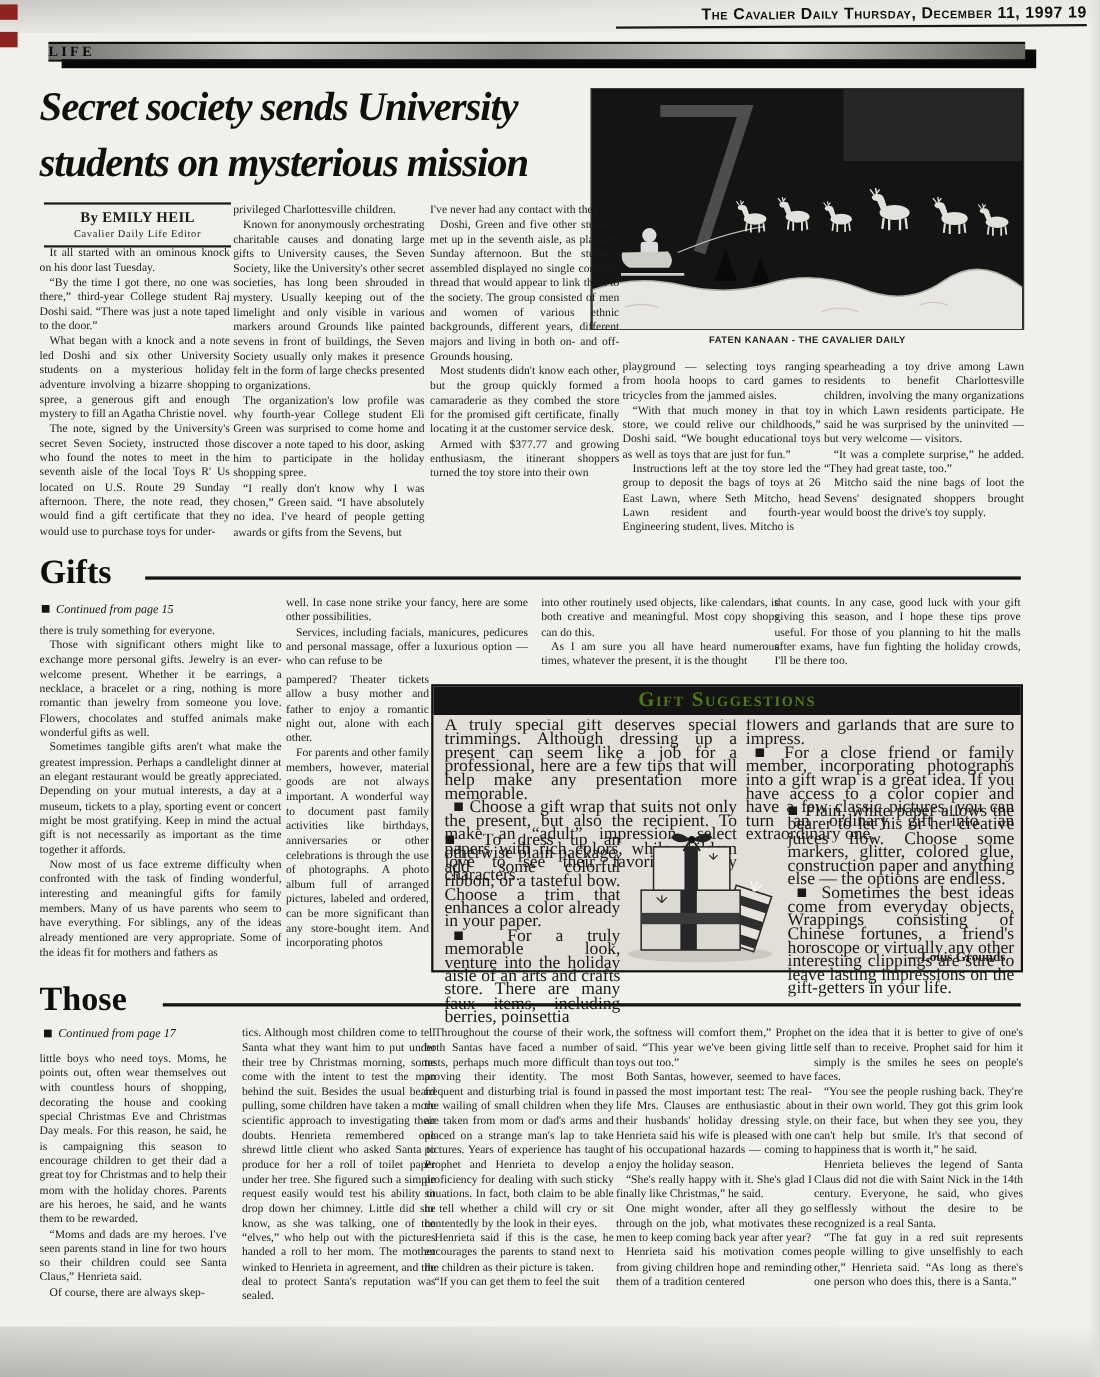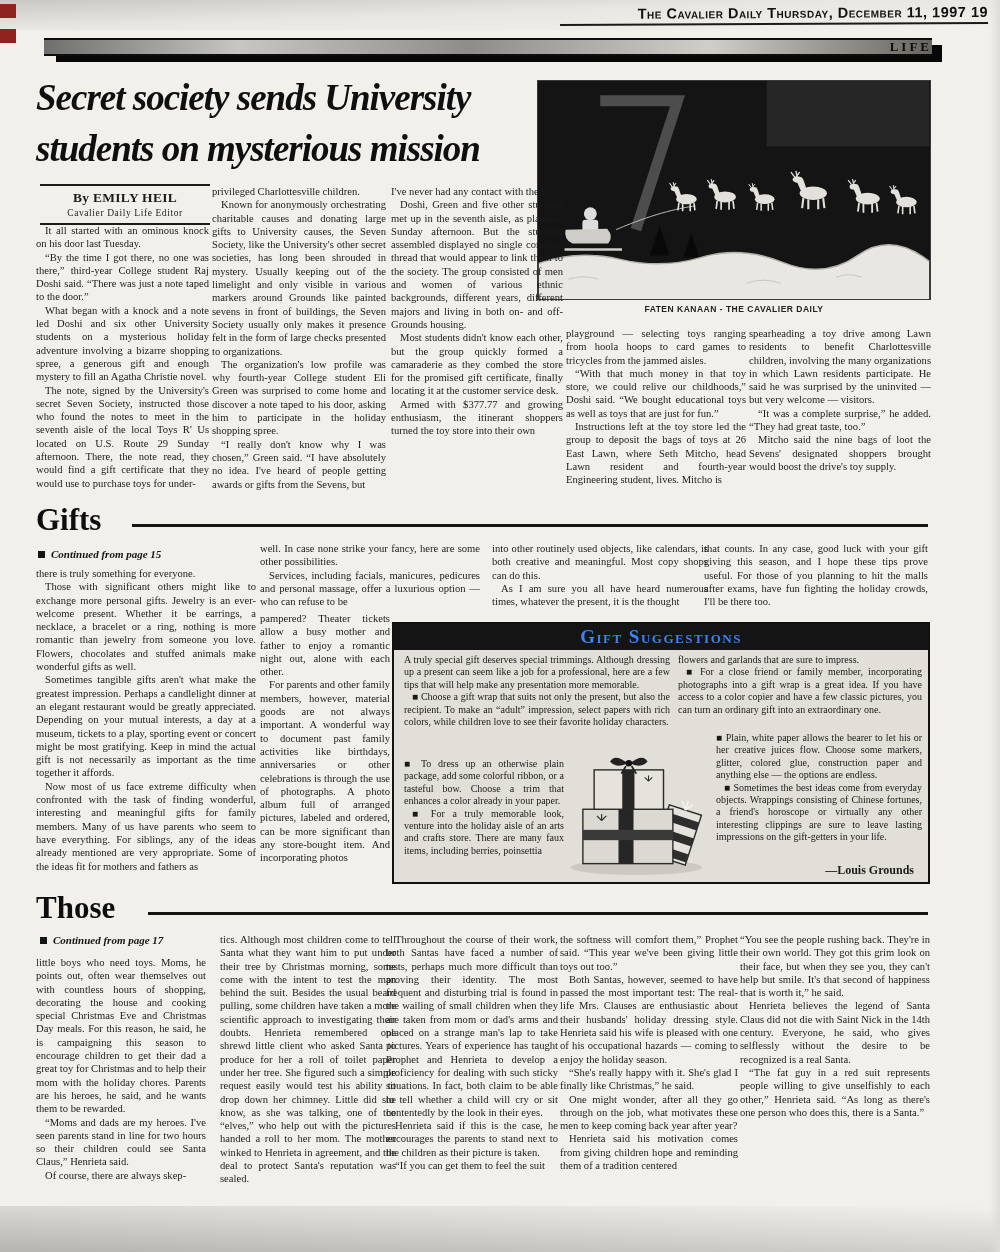--- a/index.html
+++ b/index.html
@@ -19,21 +19,21 @@
 
   .masthead { position:absolute; left:560px; top:5px; width:428px; text-align:right;
     font-family:"Liberation Sans",sans-serif; font-weight:bold; font-size:14.5px;
     font-variant:small-caps; letter-spacing:.5px; color:#111;
     border-bottom:2.5px solid #1a1a1a; padding-bottom:2px; transform:rotate(-.3deg); }
 
   .banner-shadow { position:absolute; left:56px; top:45px; width:886px; height:17px; background:#070707; }
   .banner { position:absolute; left:44px; top:38px; width:888px; height:18px;
     background:linear-gradient(90deg,#6f6f6d,#c7c6c2 22%,#8e8d8a 48%,#cfcec9 75%,#66655f);
     border-top:2px solid #0d0d0d; border-bottom:2px solid #0d0d0d; }
-  .banner-label { position:absolute; left:0; right:0; top:0; text-align:right;
+  .banner-label { position:absolute; left:0; right:0; top:0; text-align:left;
     font-family:"Liberation Serif",serif; font-weight:bold; font-size:13px;
     letter-spacing:3px; color:#0b0b0b; line-height:14px; }
 
   .headline { position:absolute; left:36px; top:72px; width:522px;
     font-style:italic; font-weight:bold; font-size:37px; line-height:1.38;
     letter-spacing:-1px; color:#0f0f0f; }
 
   .byline-box { position:absolute; left:40px; top:184px; width:170px; text-align:center;
     border-top:2.5px solid #1a1a1a; border-bottom:2.5px solid #1a1a1a; padding:4px 0 5px; }
   .by-name { font-weight:bold; font-size:13.5px; letter-spacing:.3px; }
@@ -46,30 +46,30 @@
 
   .photo { position:absolute; left:537px; top:80px; width:394px; height:220px;
     background:#141414; border:1px solid #3a3a3a; }
   .photo svg { display:block; width:100%; height:100%; }
   .photo-caption { position:absolute; left:537px; top:304px; width:394px; text-align:center;
     font-family:"Liberation Sans",sans-serif; font-weight:bold; font-size:8.5px;
     letter-spacing:.5px; color:#222; }
 
   .section-header { position:absolute; font-weight:bold; font-size:31px; color:#0e0e0e; }
   .section-rule { position:absolute; height:3px; background:#141414; }
-  .continued { position:absolute; font-weight:bold; font-style:italic; font-size:11px; color:#141414;text-align:right; }
+  .continued { position:absolute; font-weight:normal; font-style:italic; font-size:11px; color:#141414;text-align:right; }
   .sq { display:inline-block; width:7px; height:7px; background:#141414; margin-right:6px; }
 
   .gift-box { position:absolute; left:392px; top:622px; width:538px; height:262px;
     background:#e2dfd8; border:2px solid #111; }
   .gift-box-header { height:26px; background:#141414; text-align:center; }
-  .gift-box-title { color:#3b82f6; font-variant:small-caps; font-weight:bold;
+  .gift-box-title { color:#4d7c0f; font-variant:small-caps; font-weight:bold;
     font-size:19px; line-height:25px; letter-spacing:1.5px; }
   .gift-box-body { position:relative; height:232px; }
-  .box-col { position:absolute; text-align:justify; font-size:10px; line-height:12.4px; color:#191919; overflow:hidden; }
+  .box-col { position:absolute; text-align:justify; font-size:16px; line-height:12.4px; color:#191919; overflow:hidden; }
   .box-col p { text-indent:8px; }
   .box-col p:first-child { text-indent:0; }
   .box-byline { position:absolute; right:14px; bottom:4px; font-weight:bold; font-size:12px; }
 
   .gift-art { position:absolute; left:172px; top:94px; width:150px; height:138px; }
   .gift-art svg { display:block; width:100%; height:100%; }
 </style>
 </head>
 <body>
 
@@ -254,20 +254,21 @@
       <p>“If you can get them to feel the suit</p>
     </div>
   <div class="np-col cont" style="left:560px; top:933px; width:178px; height:280px">
       <p>the softness will comfort them,” Prophet said. “This year we've been giving little toys out too.”</p>
       <p>Both Santas, however, seemed to have passed the most important test: The real-life Mrs. Clauses are enthusiastic about their husbands' holiday dressing style. Henrieta said his wife is pleased with one of his occupational hazards — coming to enjoy the holiday season.</p>
       <p>“She's really happy with it. She's glad I finally like Christmas,” he said.</p>
       <p>One might wonder, after all they go through on the job, what motivates these men to keep coming back year after year?</p>
       <p>Henrieta said his motivation comes from giving children hope and reminding them of a tradition centered</p>
     </div>
   <div class="np-col cont" style="left:740px; top:933px; width:190px; height:290px">
+      <p>on the idea that it is better to give of one's self than to receive. Prophet said for him it simply is the smiles he sees on people's faces.</p>
       <p>“You see the people rushing back. They're in their own world. They got this grim look on their face, but when they see you, they can't help but smile. It's that second of happiness that is worth it,” he said.</p>
       <p>Henrieta believes the legend of Santa Claus did not die with Saint Nick in the 14th century. Everyone, he said, who gives selflessly without the desire to be recognized is a real Santa.</p>
       <p>“The fat guy in a red suit represents people willing to give unselfishly to each other,” Henrieta said. “As long as there's one person who does this, there is a Santa.”</p>
     </div>
 
   <div class="scan-bottom"></div>
   <div class="scan-right"></div>
 </div>
 
 </body></html>

